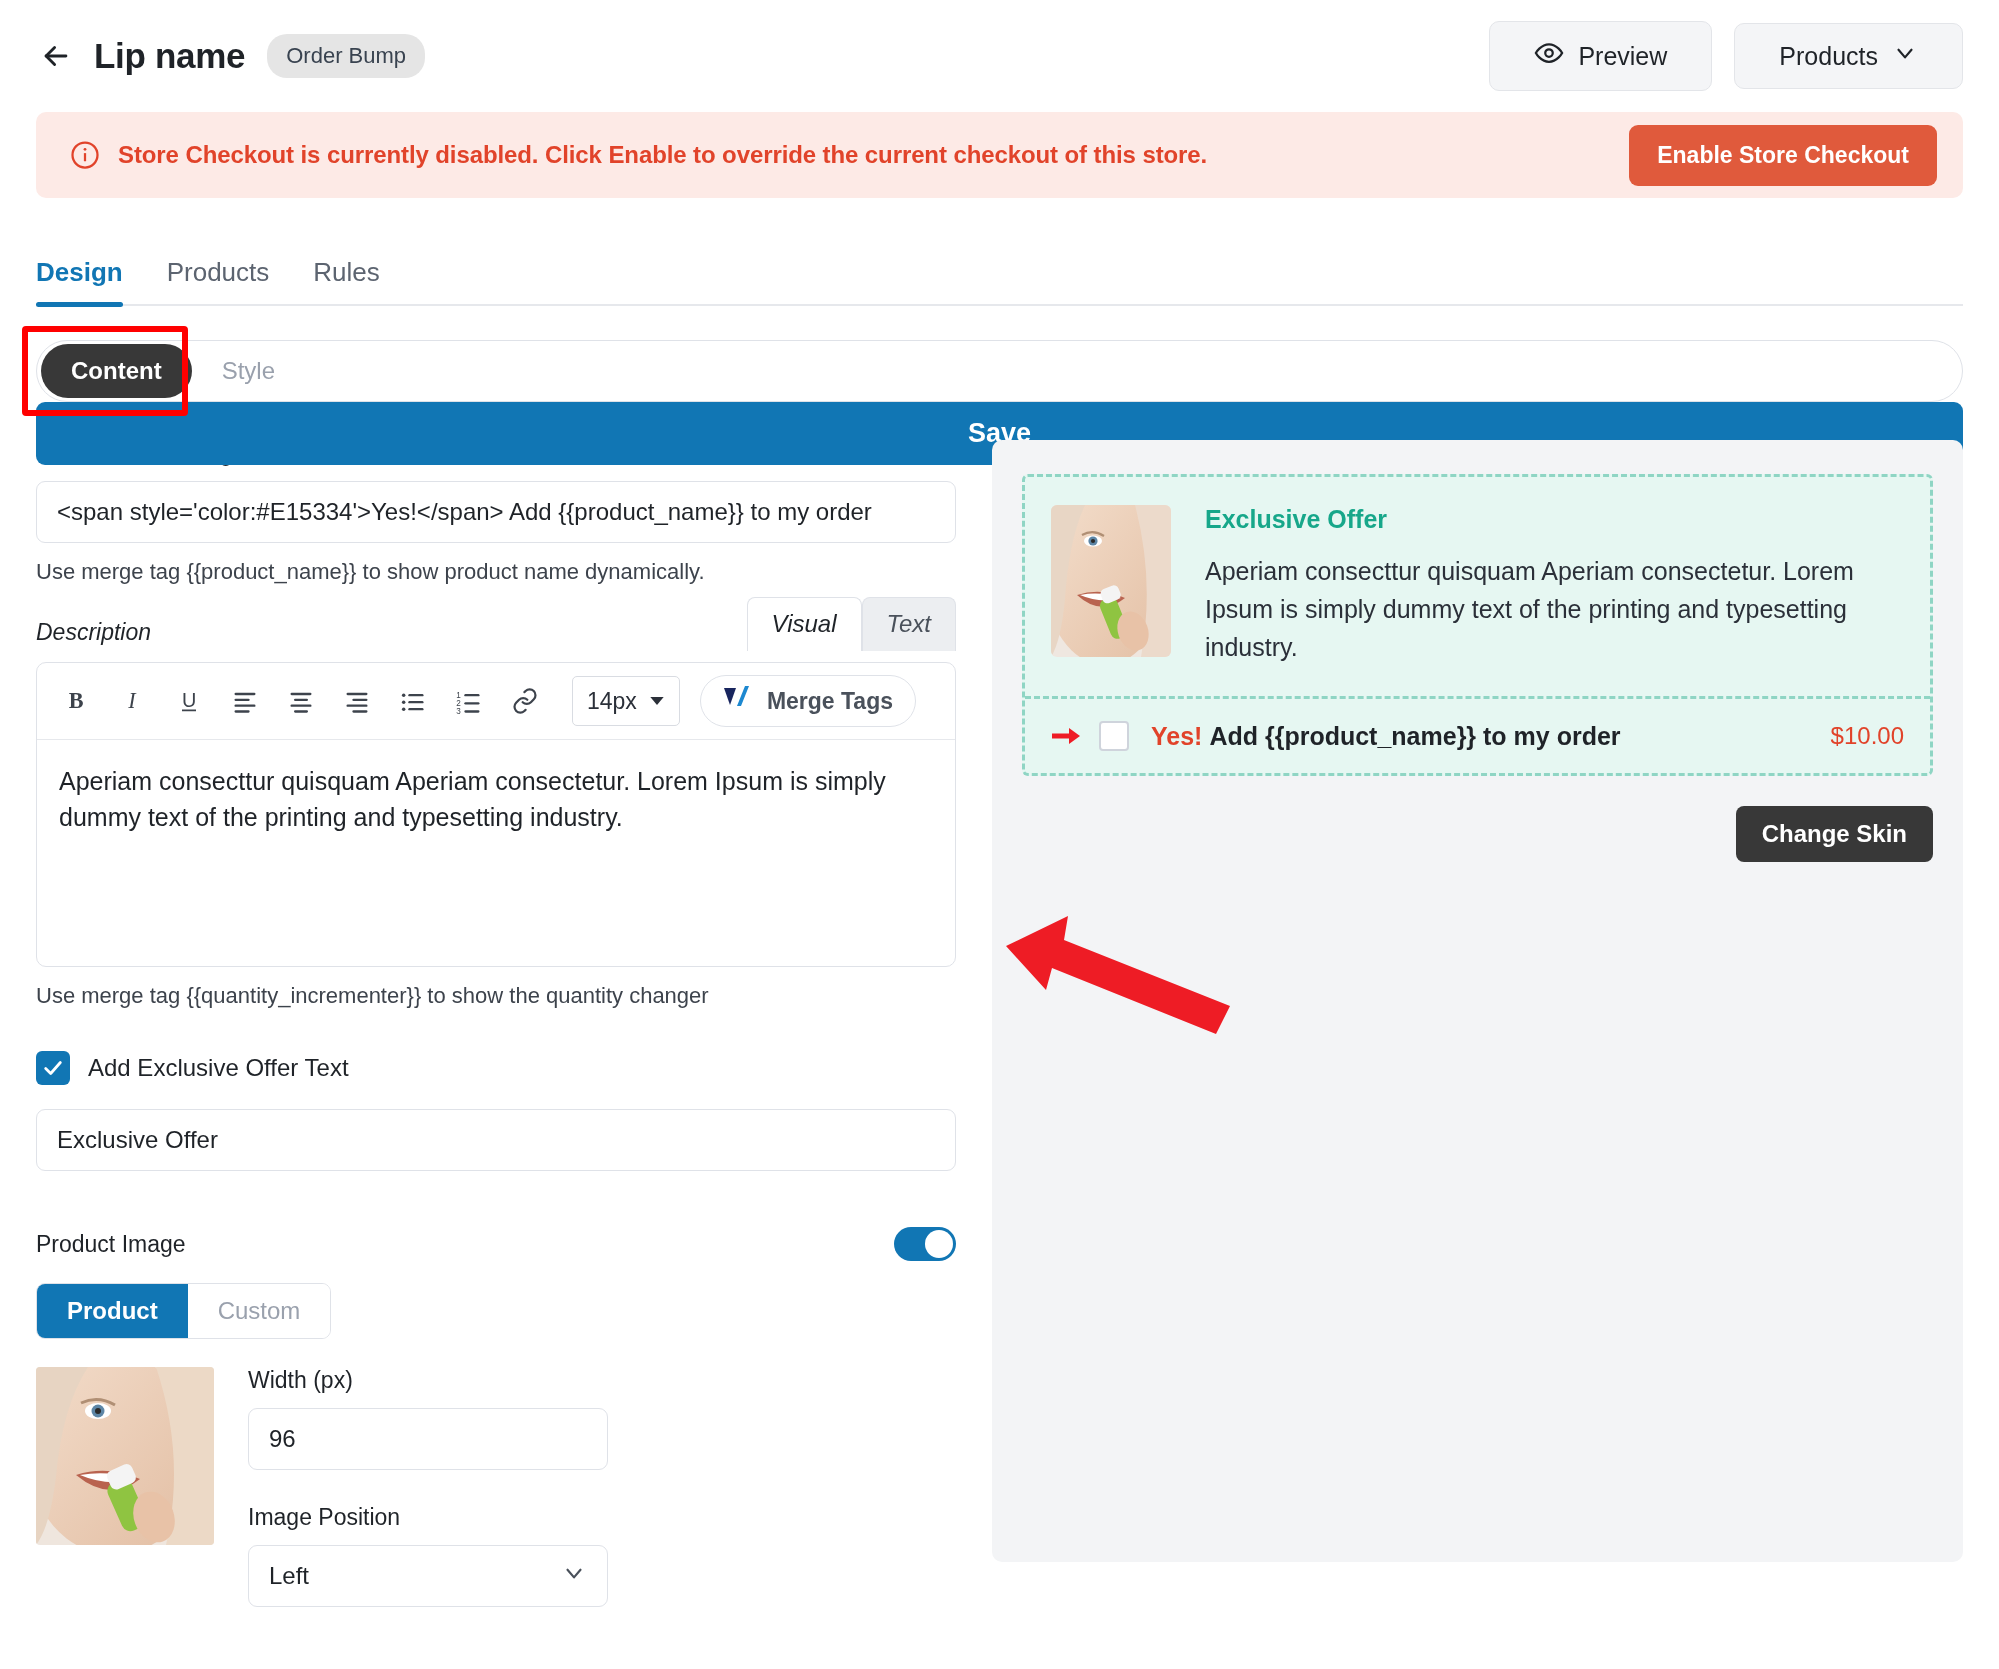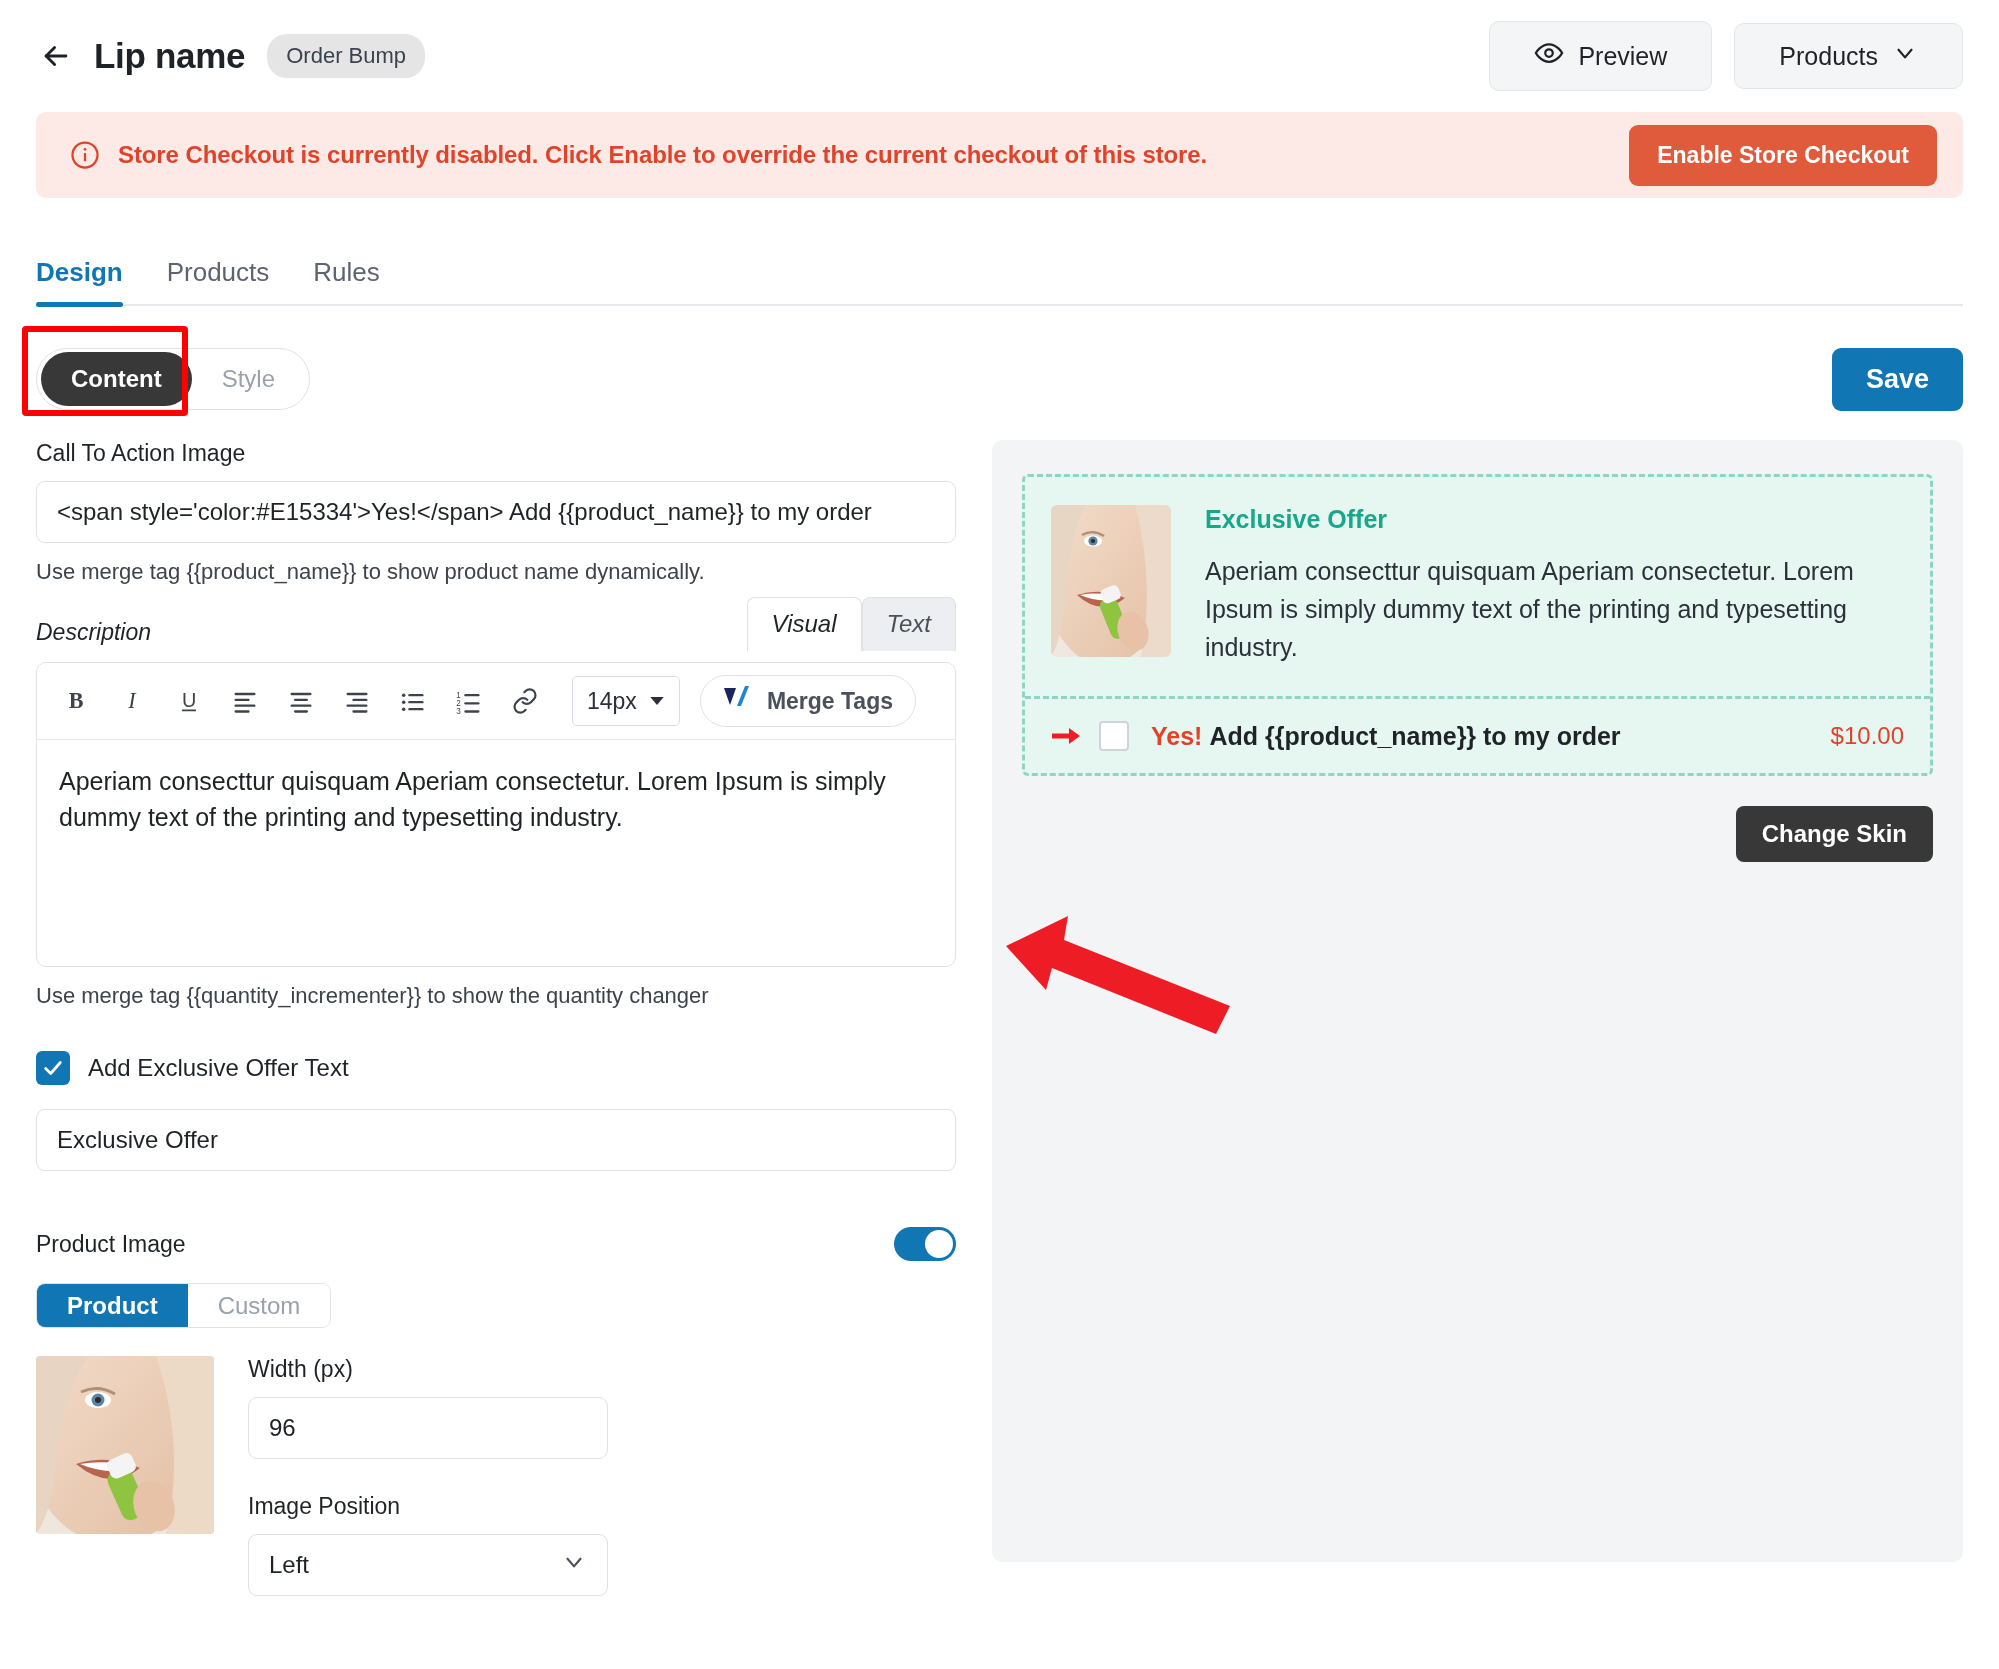--- a/index.html
+++ b/index.html
@@ -73,22 +73,22 @@
   }
   .tab.active { color:#1176b4; font-weight:600; }
   .tab.active::after {
     content:""; position:absolute; left:0; right:0; bottom:-3px; height:5px;
     background:#1176b4; border-radius:3px;
   }
 
   
   .subbar {
     margin: 34px 36px 0 36px;
-    display:flex; align-items:center;
-    height: 78px; position: relative;
+    display:flex; 
+    height: 78px; position: relative; flex-direction: column;
   }
   .seg-wrap {
     display:inline-flex; align-items:center;
     border:1px solid #dfe2e8; border-radius: 999px;
     background:#fff; padding: 4px; height: 62px;
   }
   .seg {
     border-radius: 999px; font-size:24px; padding: 0 30px;
     height: 54px; display:flex; align-items:center; cursor:pointer; color:#9aa1ad;
   }
@@ -184,21 +184,21 @@
     width: 62px; height: 34px; border-radius: 999px; background:#1176b4;
     position:relative; cursor:pointer;
   }
   .toggle .knob {
     position:absolute; right:3px; top:3px; width:28px; height:28px;
     border-radius:50%; background:#fff;
   }
 
   .seg2 {
     display:inline-flex; border:1px solid #dfe2e8; border-radius:9px;
-    overflow:hidden; margin-top: 22px; height: 45px;
+    overflow:hidden; margin-top: 22px; height: 56px;
   }
   .seg2 div {
     font-size:24px; padding: 0 30px; display:flex; align-items:center; cursor:pointer;
     color:#9aa1ad; background:#fff;
   }
   .seg2 div.active { background:#1176b4; color:#fff; font-weight:700; }
 
   .img-row { display:flex; gap: 34px; margin-top: 28px; }
   .thumb {
     width: 178px; height: 178px; border-radius: 4px; overflow:hidden;

